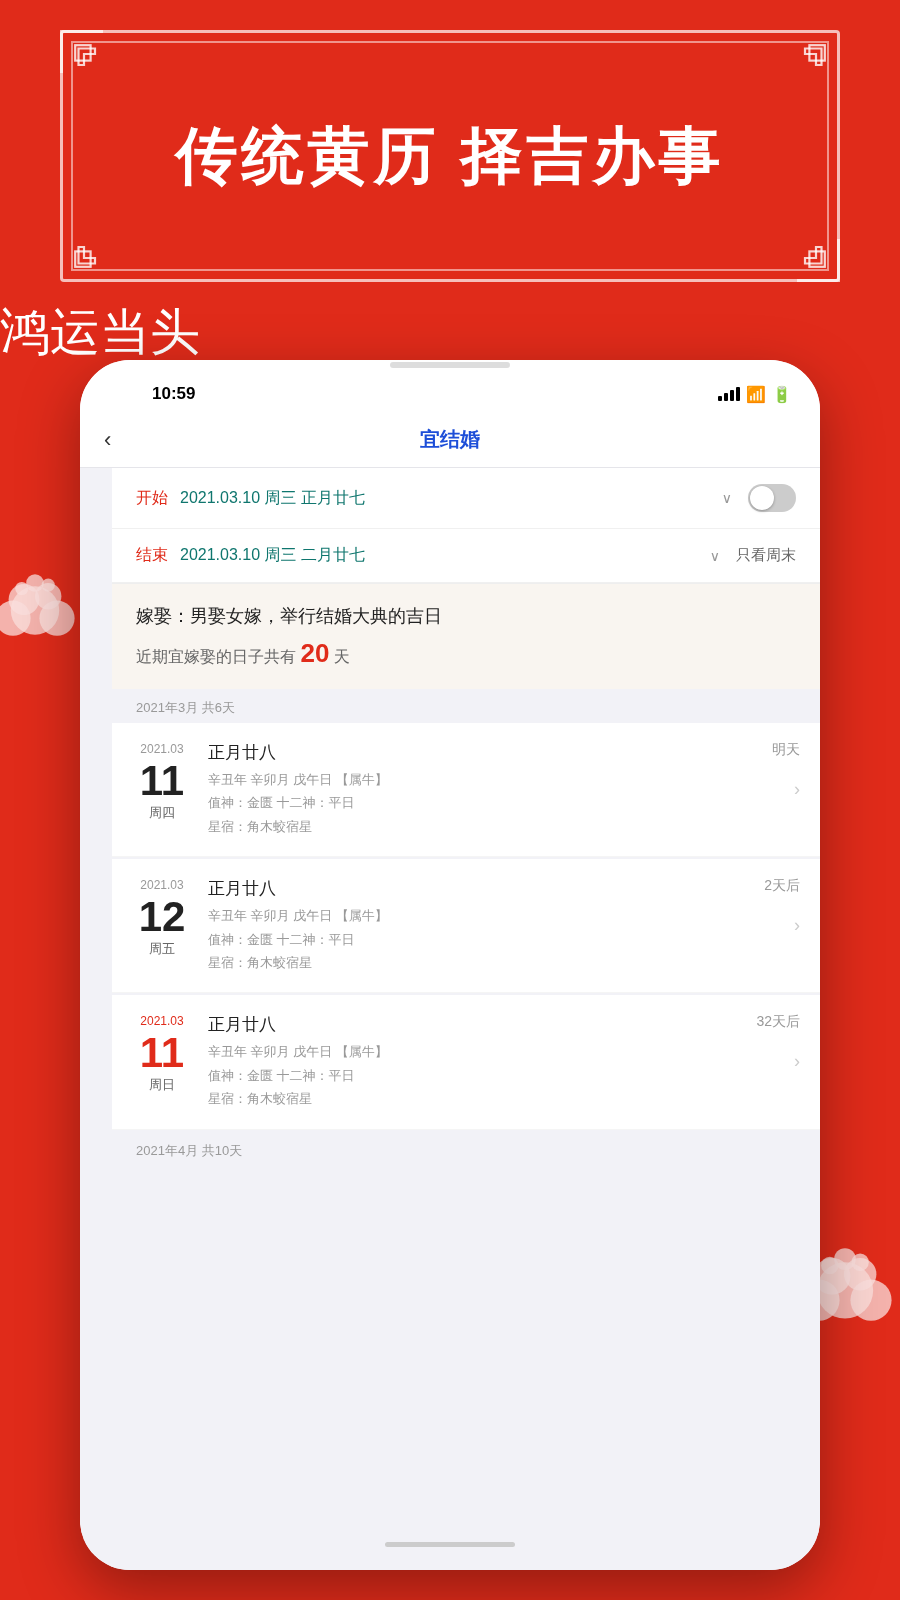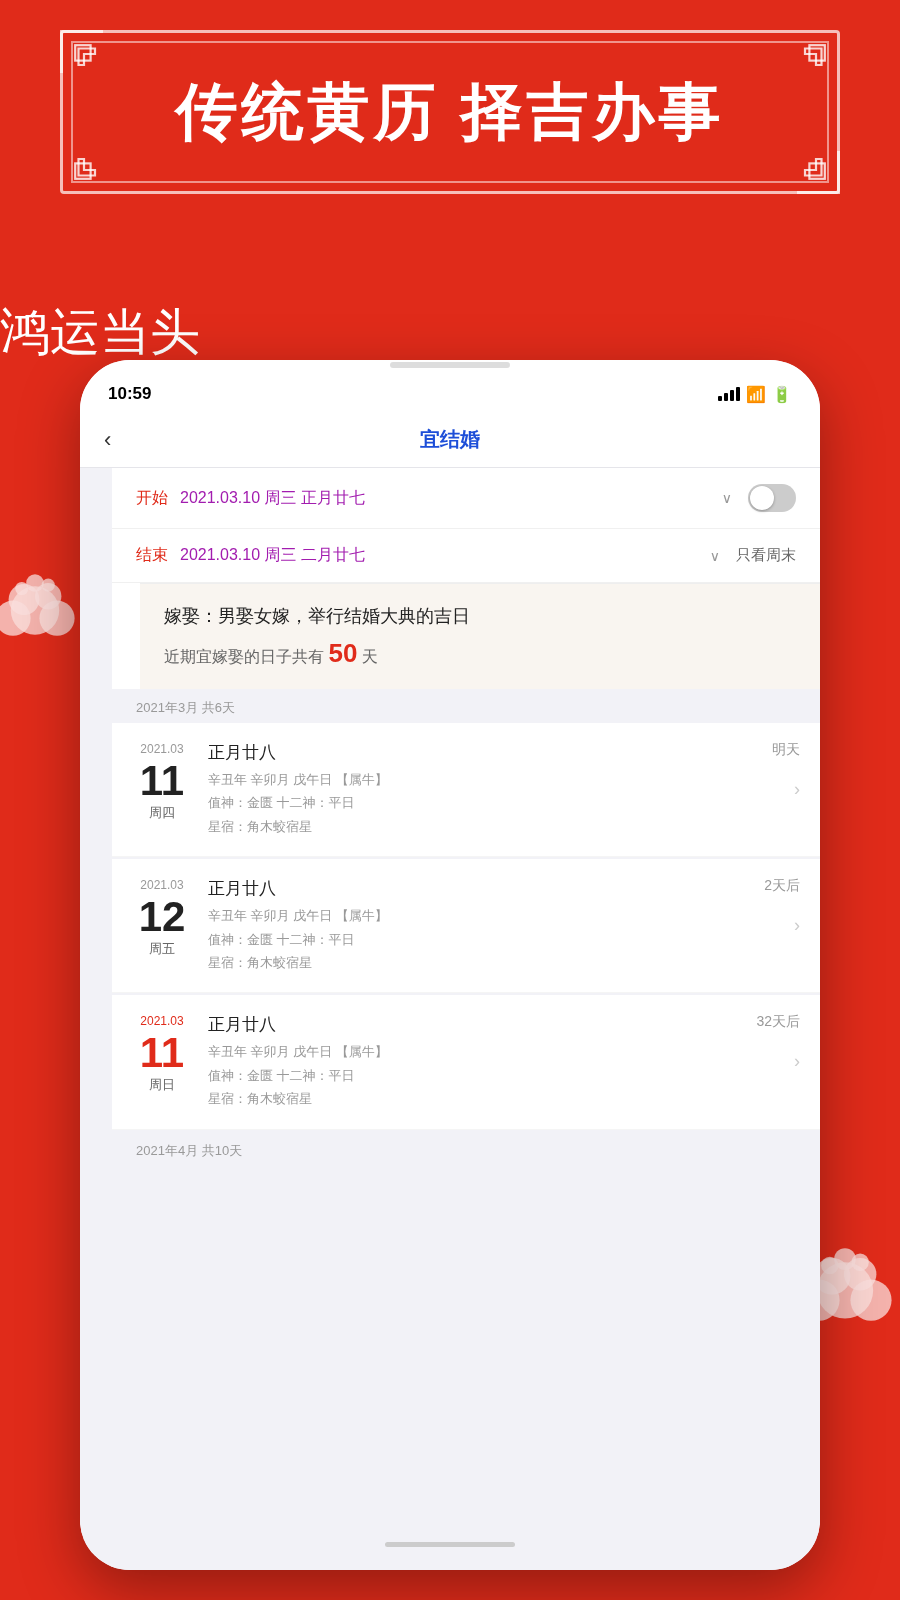--- a/index.html
+++ b/index.html
@@ -18,21 +18,21 @@
       inset: 0;
       background: #e02b1a;
     }
 
     
     .top-frame {
       position: absolute;
       top: 30px;
       left: 60px;
       right: 60px;
-      height: 164px;
+      height: 252px;
       border: 3px solid rgba(255,255,255,0.7);
       border-radius: 4px;
       display: flex;
       align-items: center;
       justify-content: center;
     }
     .top-frame::before, .top-frame::after {
       content: '';
       position: absolute;
       width: 40px;
@@ -132,20 +132,21 @@
       padding: 14px 28px 8px;
       display: flex;
       justify-content: space-between;
       align-items: center;
       flex-shrink: 0;
     }
     .status-time {
       font-size: 17px;
       font-weight: 600;
       color: #000;
+      margin-left: 44px;
     }
     .status-icons {
       display: flex;
       align-items: center;
       gap: 6px;
     }
     .signal-bars {
       display: flex;
       gap: 2px;
       align-items: flex-end;
@@ -207,21 +208,21 @@
 
     .date-label {
       font-size: 16px;
       color: #e02b1a;
       font-weight: 500;
       margin-right: 12px;
       min-width: 30px;
     }
     .date-value {
       font-size: 16px;
-      color: #a21caf;
+      color: #0f766e;
       flex: 1;
     }
     .date-chevron {
       font-size: 14px;
       color: #999;
       margin-left: 4px;
     }
     .toggle-area {
       display: flex;
       align-items: center;
@@ -248,21 +249,20 @@
     .weekend-label {
       font-size: 15px;
       color: #666;
     }
 
     
     .desc-section {
       background: #f9f5f0;
       padding: 20px 24px;
       border-top: 1px solid #eee;
-      margin-left: 28px;
     }
     .desc-title {
       font-size: 18px;
       color: #222;
       font-weight: 500;
       margin-bottom: 10px;
     }
     .desc-subtitle {
       font-size: 16px;
       color: #666;
@@ -488,21 +488,21 @@
           <span class="date-chevron">∨</span>
           <div class="toggle-area" style="margin-left:16px;">
             <span class="weekend-label">只看周末</span>
           </div>
         </div>
 
         <div class="desc-section">
           <div class="desc-title">嫁娶：男娶女嫁，举行结婚大典的吉日</div>
           <div class="desc-subtitle">
             <span>近期宜嫁娶的日子共有</span>
-            <span class="desc-count">50</span>
+            <span class="desc-count">20</span>
             <span>天</span>
           </div>
         </div>
       </div>
 
       <div class="month-group-label">
         <span>2021年3月  共6天</span>
       </div>
 
       <div class="cal-card">

